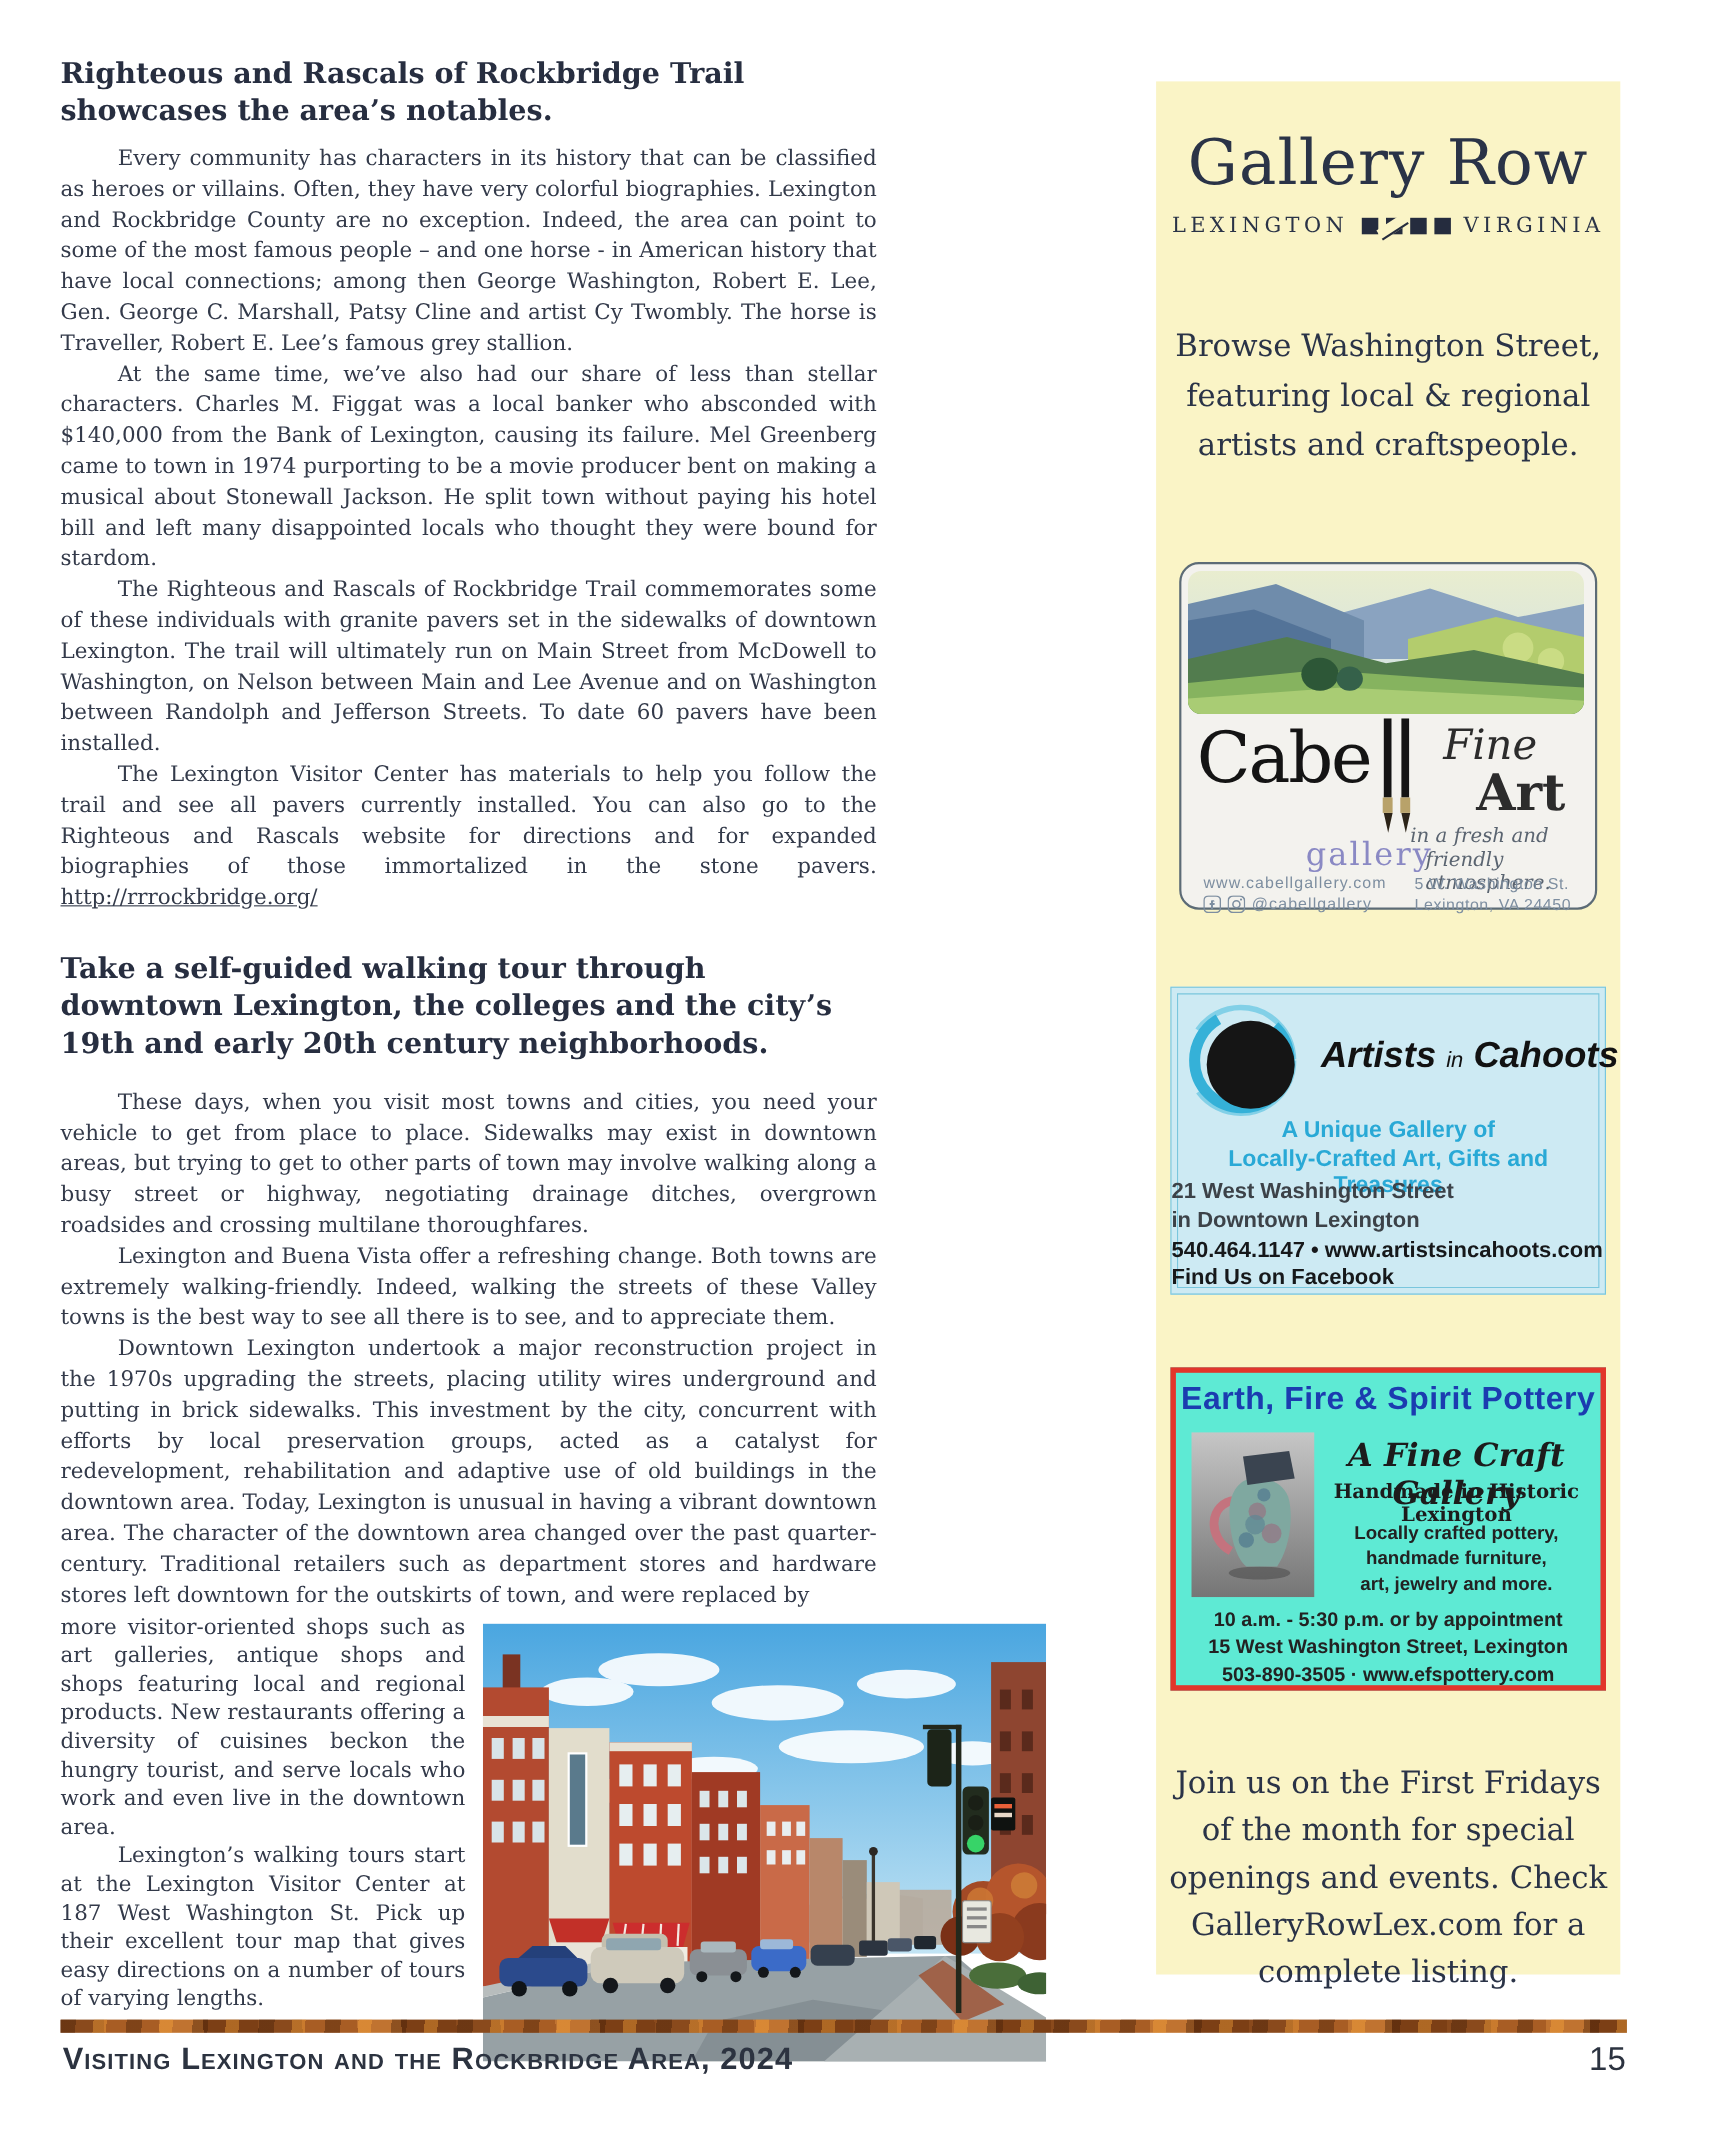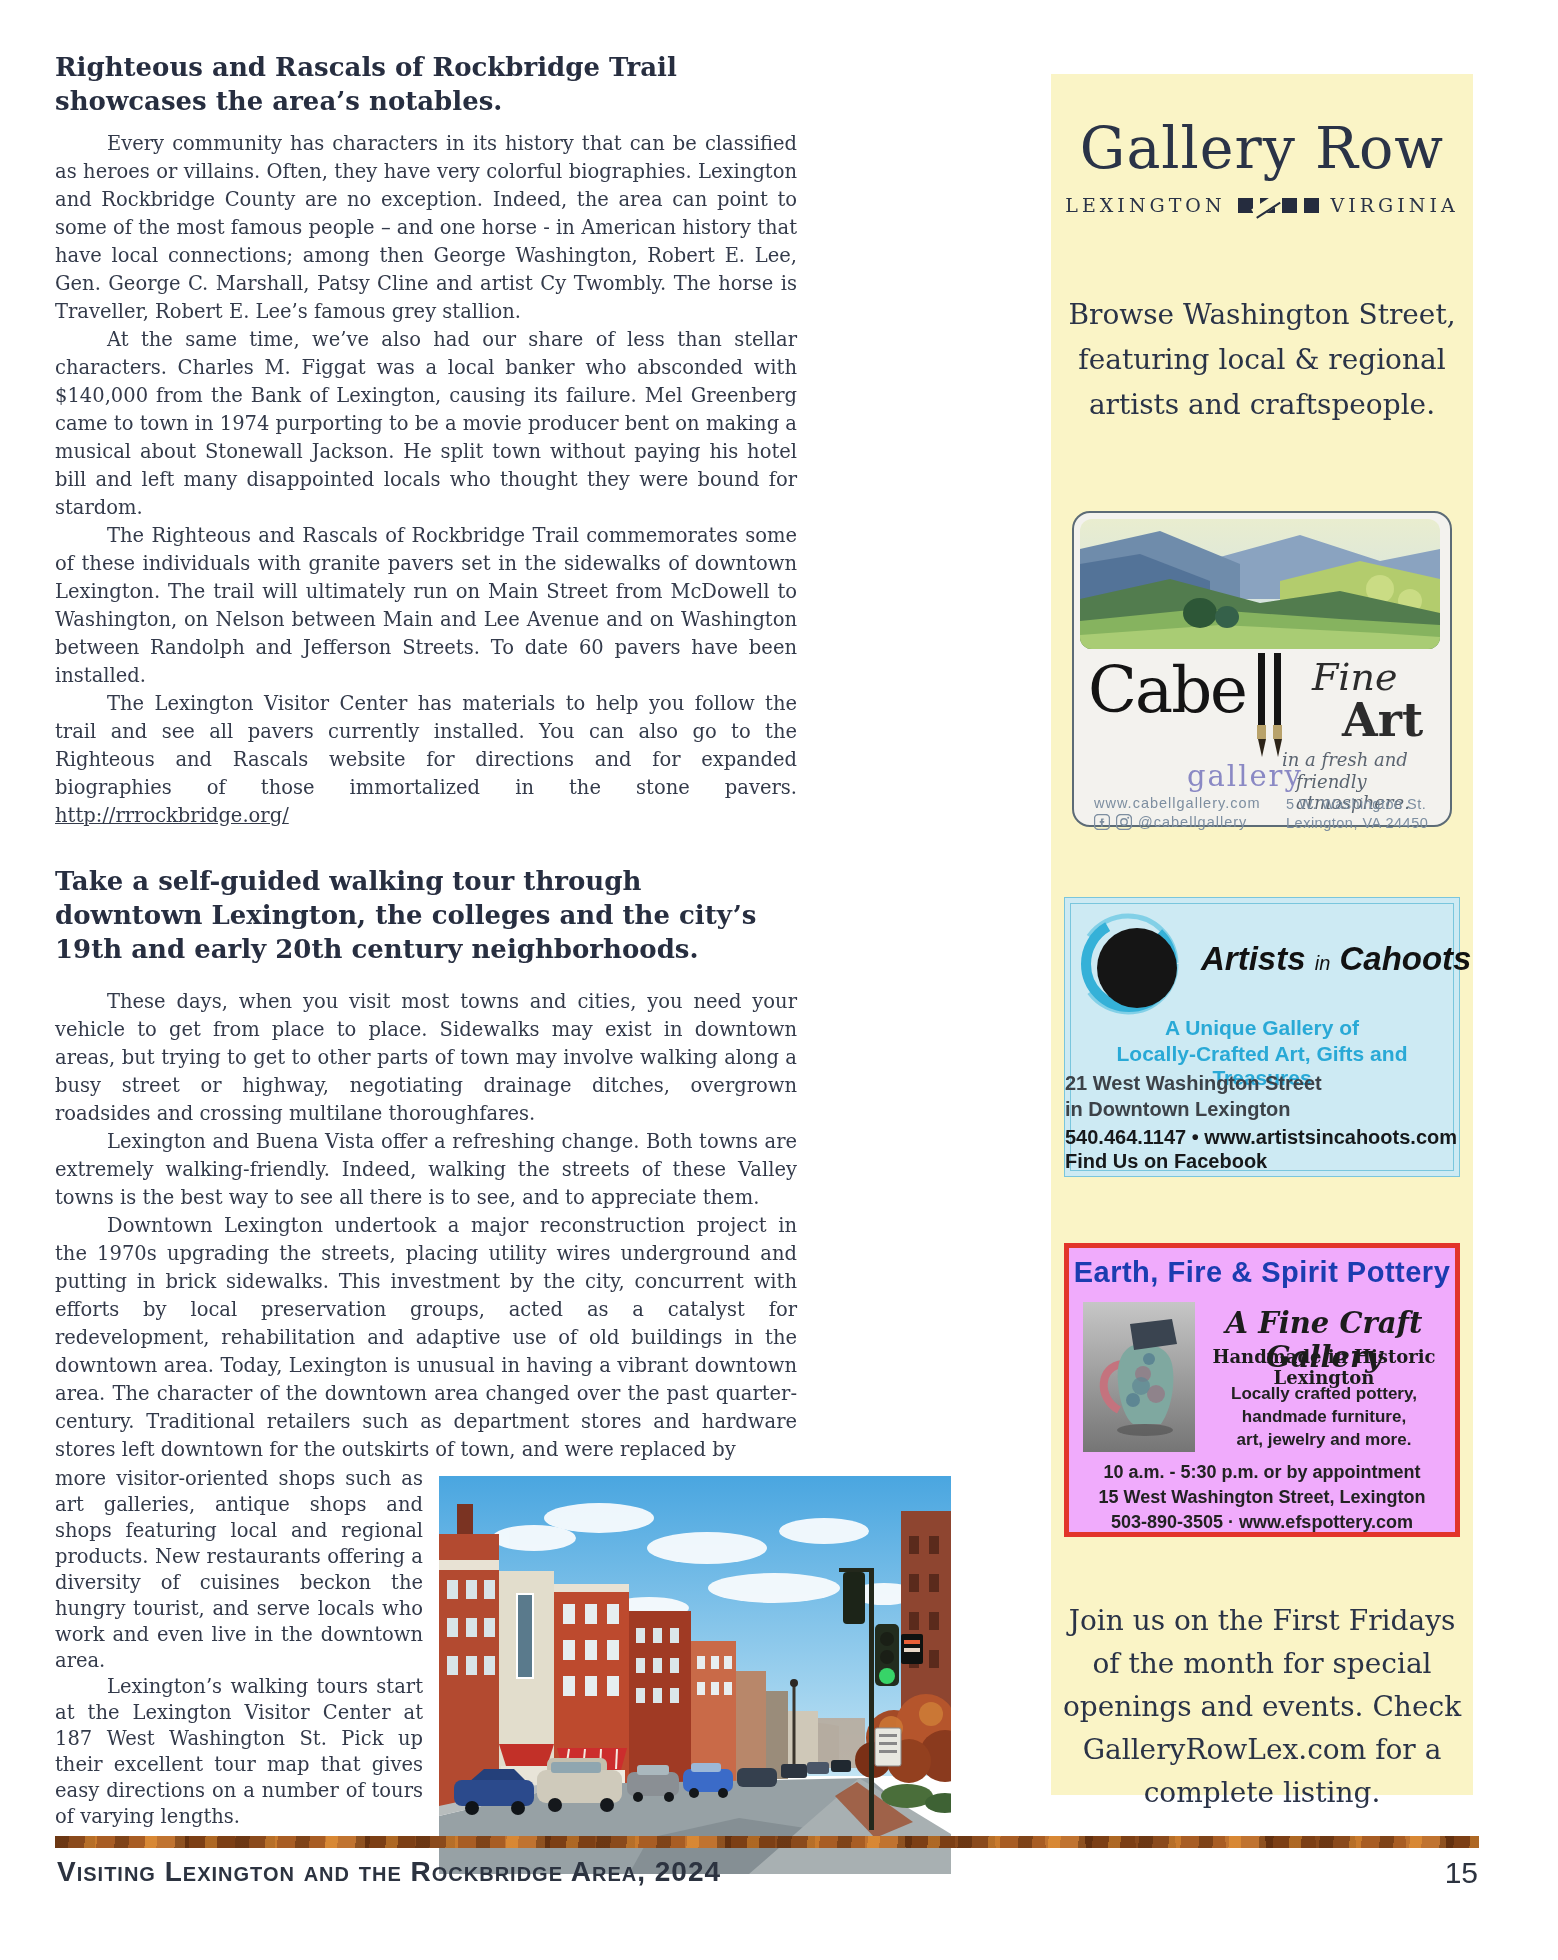--- a/index.html
+++ b/index.html
@@ -65,21 +65,21 @@
   .cahoots-name{position:absolute;left:136px;top:42px;font-style:italic;font-weight:bold;color:#121212;
     font-family:"Liberation Sans",sans-serif;font-size:33px;white-space:nowrap;}
   .cahoots-name .small-in{font-size:20px;font-weight:normal;}
   .cahoots-tag{position:absolute;left:0;width:100%;text-align:center;font-family:"Liberation Sans",sans-serif;
     font-weight:bold;color:#29a9d6;font-size:21px;}
   .cahoots-addr{position:absolute;left:0;width:100%;text-align:left;font-family:"Liberation Sans",sans-serif;
     color:#3c4248;font-size:20px;font-weight:bold;}
   .cahoots-bold{position:absolute;left:0;width:100%;text-align:left;font-family:"Liberation Sans",sans-serif;
     font-weight:bold;color:#16181a;font-size:20px;}
   
-  .pottery-card{position:relative;margin:66px auto 0 auto;width:386px;height:284px;background:#f0abfc;
+  .pottery-card{position:relative;margin:66px auto 0 auto;width:386px;height:284px;background:#5eead4;
     border:5px solid #e2352b;}
   .pottery-title{position:absolute;left:0;top:8px;width:100%;text-align:center;
     font-family:"Liberation Sans",sans-serif;font-weight:bold;font-size:29px;color:#1b3cb0;letter-spacing:.5px;}
   .pottery-photo{position:absolute;left:14px;top:54px;width:112px;height:150px;}
   .pottery-sub{position:absolute;left:130px;top:58px;width:250px;text-align:center;
     font-style:italic;font-weight:bold;font-size:29px;color:#1c1c1c;}
   .pottery-sub2{position:absolute;left:130px;top:98px;width:250px;text-align:center;
     font-weight:bold;font-size:18px;color:#1c1c1c;}
   .pottery-lines{position:absolute;left:130px;top:134px;width:250px;text-align:center;
     font-family:"Liberation Sans",sans-serif;font-weight:bold;font-size:17px;line-height:23px;color:#222;}

